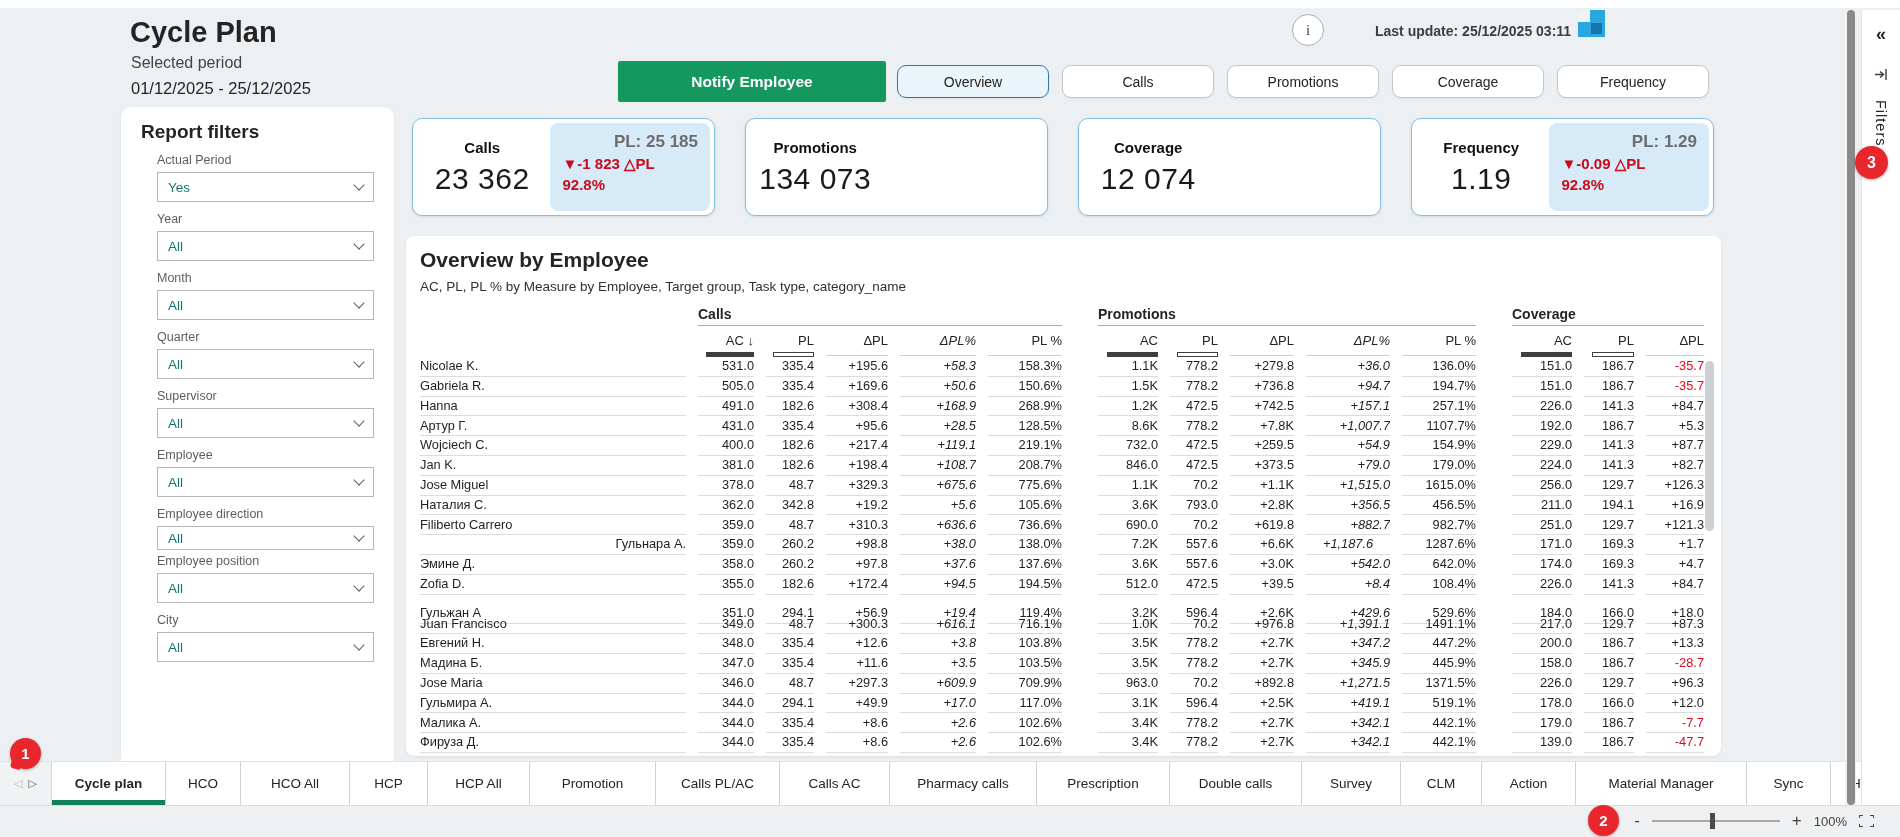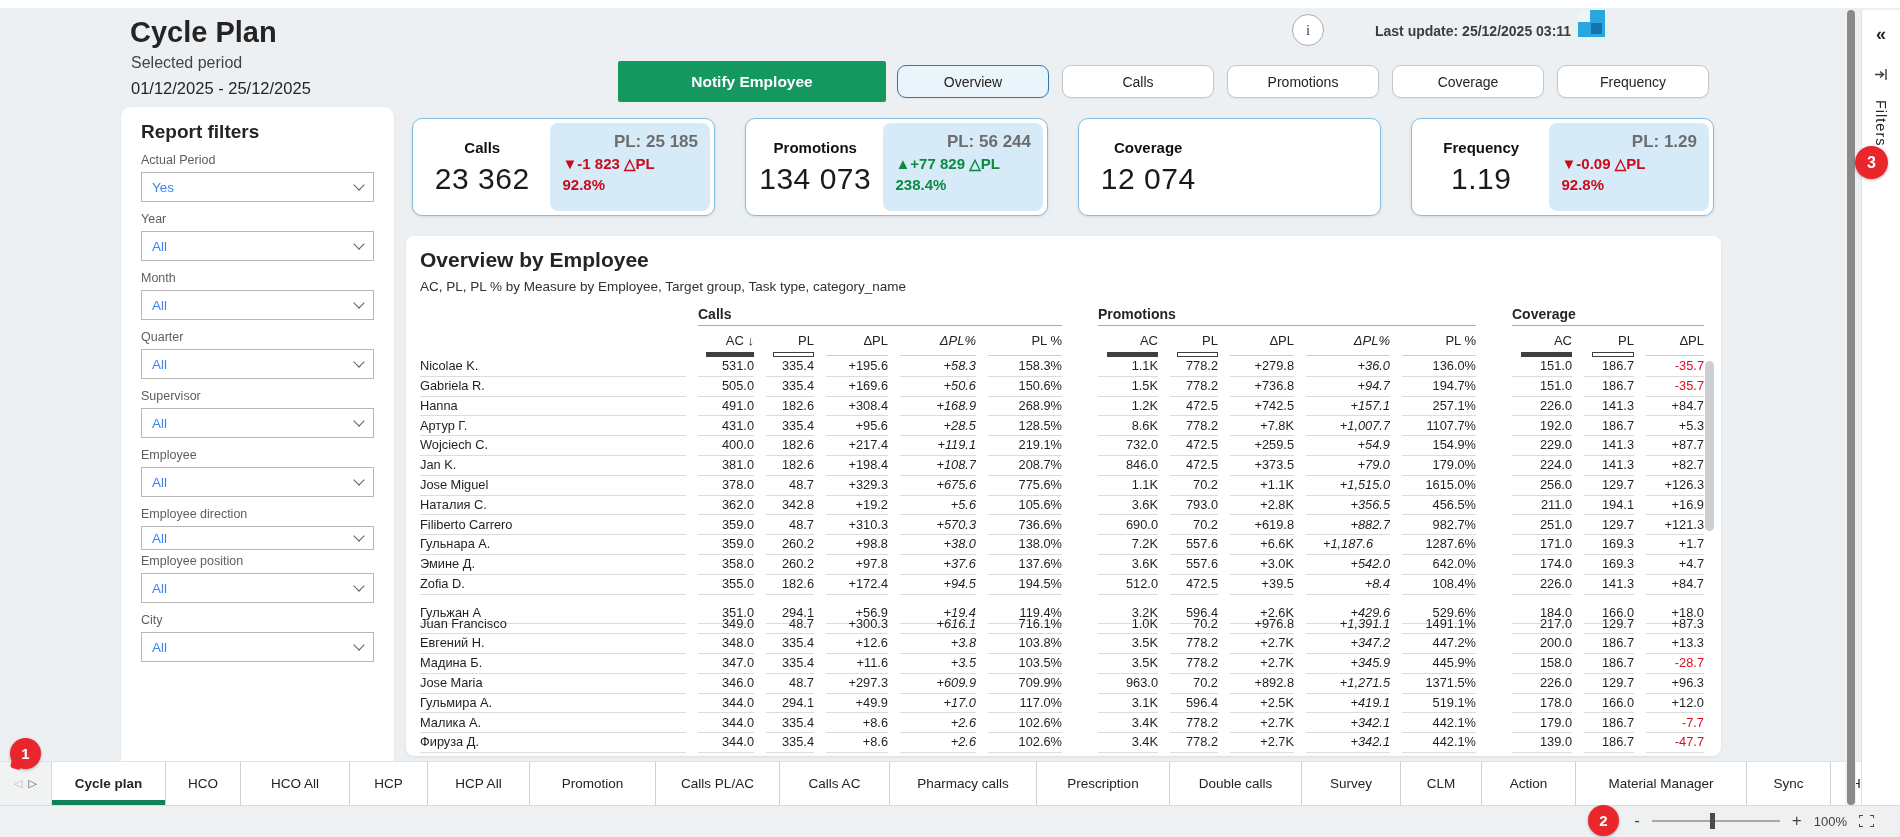--- a/index.html
+++ b/index.html
@@ -48,25 +48,25 @@
     padding:9px 12px 6px 12px; display:flex; flex-direction:column; gap:3px; }
   .kpl { font-size:17px; font-weight:bold; color:#6d6d6d; text-align:right; }
   .kdelta { font-size:15px; font-weight:bold; }
   .kpct { font-size:15px; font-weight:bold; }
   .down { color:#C90B1C; } .up { color:#0B8A42; }
 
   
   .sidebar { position:absolute; left:121px; top:107px; width:273px; height:654px; background:#fff;
     border-radius:10px 10px 0 0; box-shadow:0 1px 3px rgba(0,0,0,.08); padding:14px 20px 0 20px; overflow:hidden; }
   .sb-title { font-size:19px; font-weight:bold; color:#252423; margin-bottom:10px; }
-  .f-item { margin-bottom:10px; }
+  .f-item { margin-bottom:10px;margin-left:16px; }
   .f-label { font-size:12.5px; color:#605E5C; margin-bottom:5px; }
   .dd { height:30px; border:1px solid #b7b7b7; background:#fff; display:flex; align-items:center;
     padding:0 10px; cursor:pointer; }
-  .dd .val { flex:1; font-size:13.5px; color:#3b82f6; }
+  .dd .val { flex:1; font-size:13.5px; color:#0f766e; }
   .chev { width:8px; height:8px; border-right:1.6px solid #605E5C; border-bottom:1.6px solid #605E5C;
     transform:rotate(45deg); margin-top:-4px; }
   .f-item.clipped .dd { height:24px; overflow:hidden; }
   .f-item.clipped { margin-bottom:4px; }
 
   
   .panel { position:absolute; left:406px; top:236px; width:1315px; height:520px; background:#fff;
     border-radius:8px; box-shadow:0 1px 3px rgba(0,0,0,.08); padding:12px 14px; overflow:hidden; }
   .p-title { font-size:21px; font-weight:bold; color:#252423; }
   .p-sub { font-size:13.5px; color:#323130; margin-top:7px; }
@@ -166,25 +166,20 @@
           <div class="kpl">PL: 25 185</div>
           <div class="kdelta down">▼-1 823 △PL</div>
           <div class="kpct down">92.8%</div>
         </div>
       </div>
       <div class="kcard">
         <div class="kleft">
           <div class="klabel">Promotions</div>
           <div class="kvalue">134 073</div>
         </div>
-        <div class="kright">
-          <div class="kpl">PL: 56 244</div>
-          <div class="kdelta up">▲+77 829 △PL</div>
-          <div class="kpct up">238.4%</div>
-        </div>
       </div>
       <div class="kcard">
         <div class="kleft">
           <div class="klabel">Coverage</div>
           <div class="kvalue">12 074</div>
         </div>
       </div>
       <div class="kcard">
         <div class="kleft">
           <div class="klabel">Frequency</div>
@@ -432,33 +427,33 @@
           <div class="cell cnum" style="grid-column: 12;">456.5%</div>
           <div class="cell cnum" style="grid-column: 14;">211.0</div>
           <div class="cell cnum" style="grid-column: 15;">194.1</div>
           <div class="cell cnum" style="grid-column: 16;">+16.9</div>
         </div>
         <div class="mrow mdata">
           <div class="cell cname" style="grid-column: 1;">Filiberto Carrero</div>
           <div class="cell cnum" style="grid-column: 2;">359.0</div>
           <div class="cell cnum" style="grid-column: 3;">48.7</div>
           <div class="cell cnum" style="grid-column: 4;">+310.3</div>
-          <div class="cell cnum ital" style="grid-column: 5;">+570.3</div>
+          <div class="cell cnum ital" style="grid-column: 5;">+636.6</div>
           <div class="cell cnum" style="grid-column: 6;">736.6%</div>
           <div class="cell cnum" style="grid-column: 8;">690.0</div>
           <div class="cell cnum" style="grid-column: 9;">70.2</div>
           <div class="cell cnum" style="grid-column: 10;">+619.8</div>
           <div class="cell cnum ital" style="grid-column: 11;">+882.7</div>
           <div class="cell cnum" style="grid-column: 12;">982.7%</div>
           <div class="cell cnum" style="grid-column: 14;">251.0</div>
           <div class="cell cnum" style="grid-column: 15;">129.7</div>
           <div class="cell cnum" style="grid-column: 16;">+121.3</div>
         </div>
         <div class="mrow mdata">
-          <div class="cell cname" style="grid-column: 1;">Гульнара А.</div>
+          <div class="cell cname" style="grid-column: 1; text-align: right;">Гульнара А.</div>
           <div class="cell cnum" style="grid-column: 2;">359.0</div>
           <div class="cell cnum" style="grid-column: 3;">260.2</div>
           <div class="cell cnum" style="grid-column: 4;">+98.8</div>
           <div class="cell cnum ital" style="grid-column: 5;">+38.0</div>
           <div class="cell cnum" style="grid-column: 6;">138.0%</div>
           <div class="cell cnum" style="grid-column: 8;">7.2K</div>
           <div class="cell cnum" style="grid-column: 9;">557.6</div>
           <div class="cell cnum" style="grid-column: 10;">+6.6K</div>
           <div class="cell cnum ital" style="grid-column: 11; text-align: center;">+1,187.6</div>
           <div class="cell cnum" style="grid-column: 12;">1287.6%</div>

